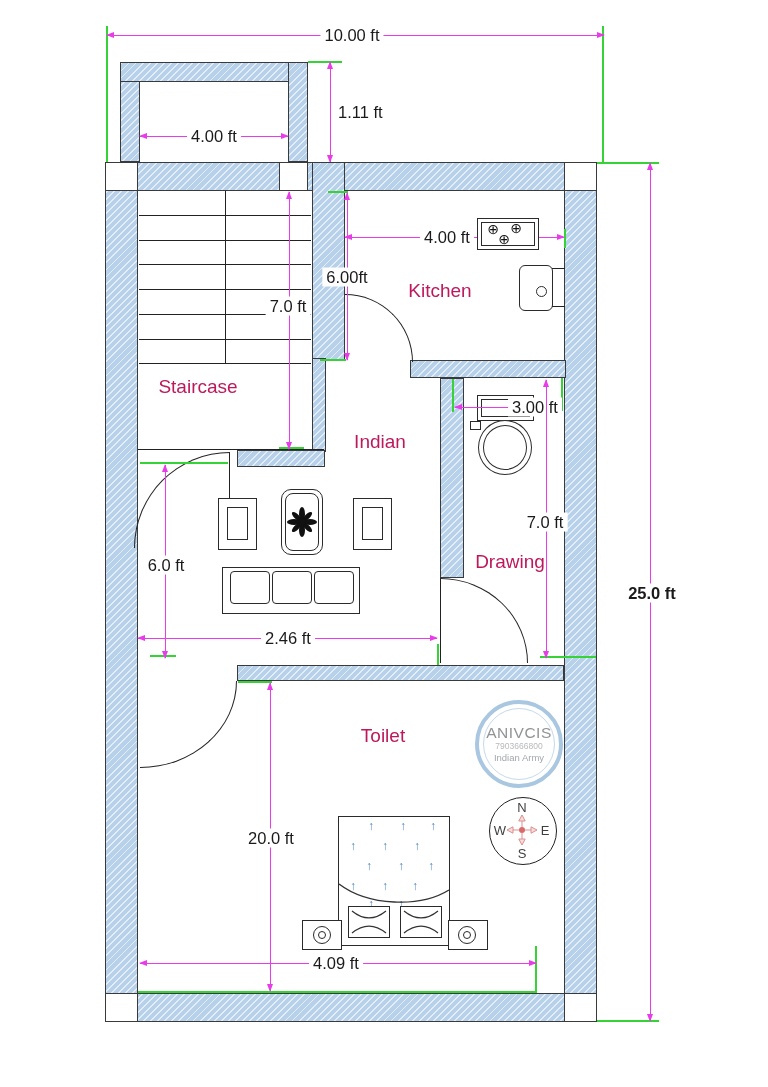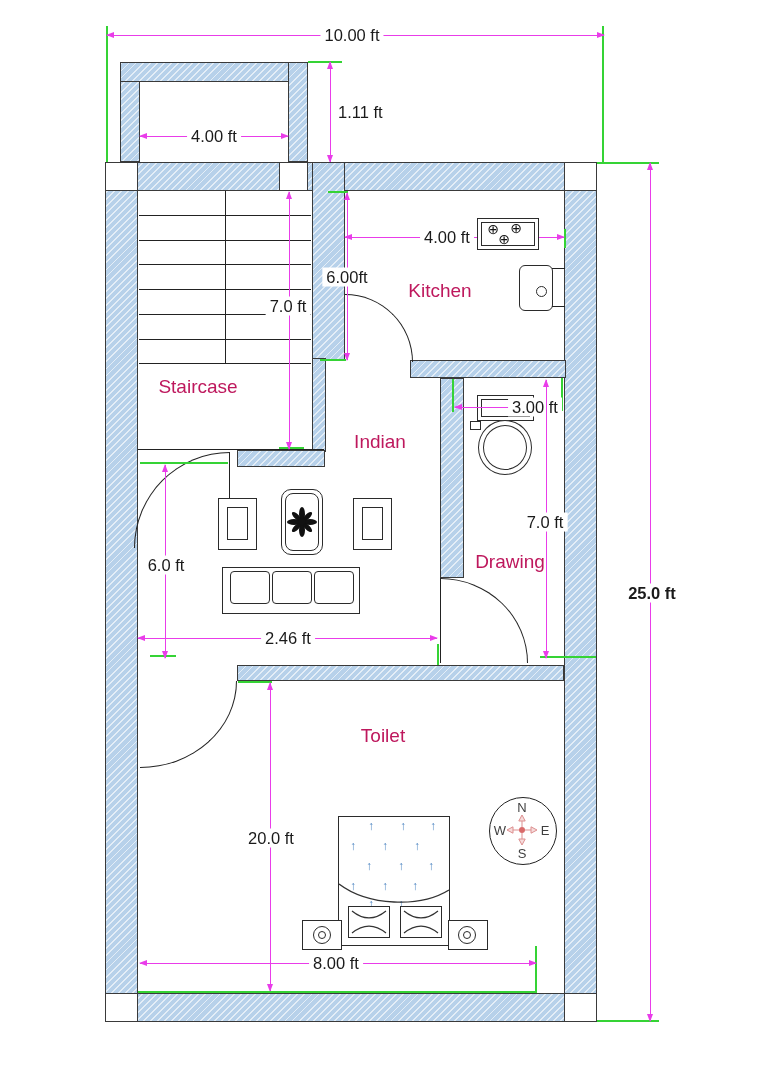--- a/index.html
+++ b/index.html
@@ -225,27 +225,34 @@
   <div class="f" style="left:302px;top:920px;width:40px;height:30px;"></div>
   <div class="f" style="left:313px;top:926px;width:18px;height:18px;border-radius:50%;"></div>
   <div class="f" style="left:318px;top:931px;width:8px;height:8px;border-radius:50%;"></div>
   <div class="f" style="left:448px;top:920px;width:40px;height:30px;"></div>
   <div class="f" style="left:458px;top:926px;width:18px;height:18px;border-radius:50%;"></div>
   <div class="f" style="left:463px;top:931px;width:8px;height:8px;border-radius:50%;"></div>
 
   <div class="g" style="left:535px;top:946px;width:2px;height:47px;"></div>
   <div class="g" style="left:138px;top:991px;width:399px;height:2px;"></div>
   <div class="dh" style="left:140px;top:963px;width:396px;"></div>
-  <div class="dlabel" style="left:336px;top:963px;">8.00 ft</div>
+  <div class="dlabel" style="left:336px;top:963px;">4.09 ft</div>
 
   <div class="g" style="left:597px;top:162px;width:62px;height:2px;"></div>
   <div class="g" style="left:597px;top:1020px;width:62px;height:2px;"></div>
   <div class="dv" style="left:650px;top:163px;height:858px;"></div>
   <div class="dlabel" style="left:652px;top:593px;font-weight:bold;">25.0 ft</div>
 
+  <div class="logo-outer" style="left:475px;top:700px;width:80px;height:80px;">
+    <div class="logo-inner">
+      <div class="logo-name">ANIVCIS</div>
+      <div class="logo-phone">7903666800</div>
+      <div class="logo-tag">Indian Army</div>
+    </div>
+  </div>
 
   <div class="compass" style="left:489px;top:797px;width:66px;height:66px;"></div>
   <div class="cdir" style="left:522px;top:807px;">N</div>
   <div class="cdir" style="left:522px;top:853px;">S</div>
   <div class="cdir" style="left:500px;top:830px;">W</div>
   <div class="cdir" style="left:545px;top:830px;">E</div>
   <svg style="position:absolute;left:504px;top:812px;" width="36" height="36" viewBox="0 0 36 36">
     <g stroke="#dd8f8f" stroke-width="1" fill="#f6dcdc">
       <polygon points="18,3 14.8,9 21.2,9"></polygon>
       <polygon points="18,33 14.8,27 21.2,27"></polygon>

